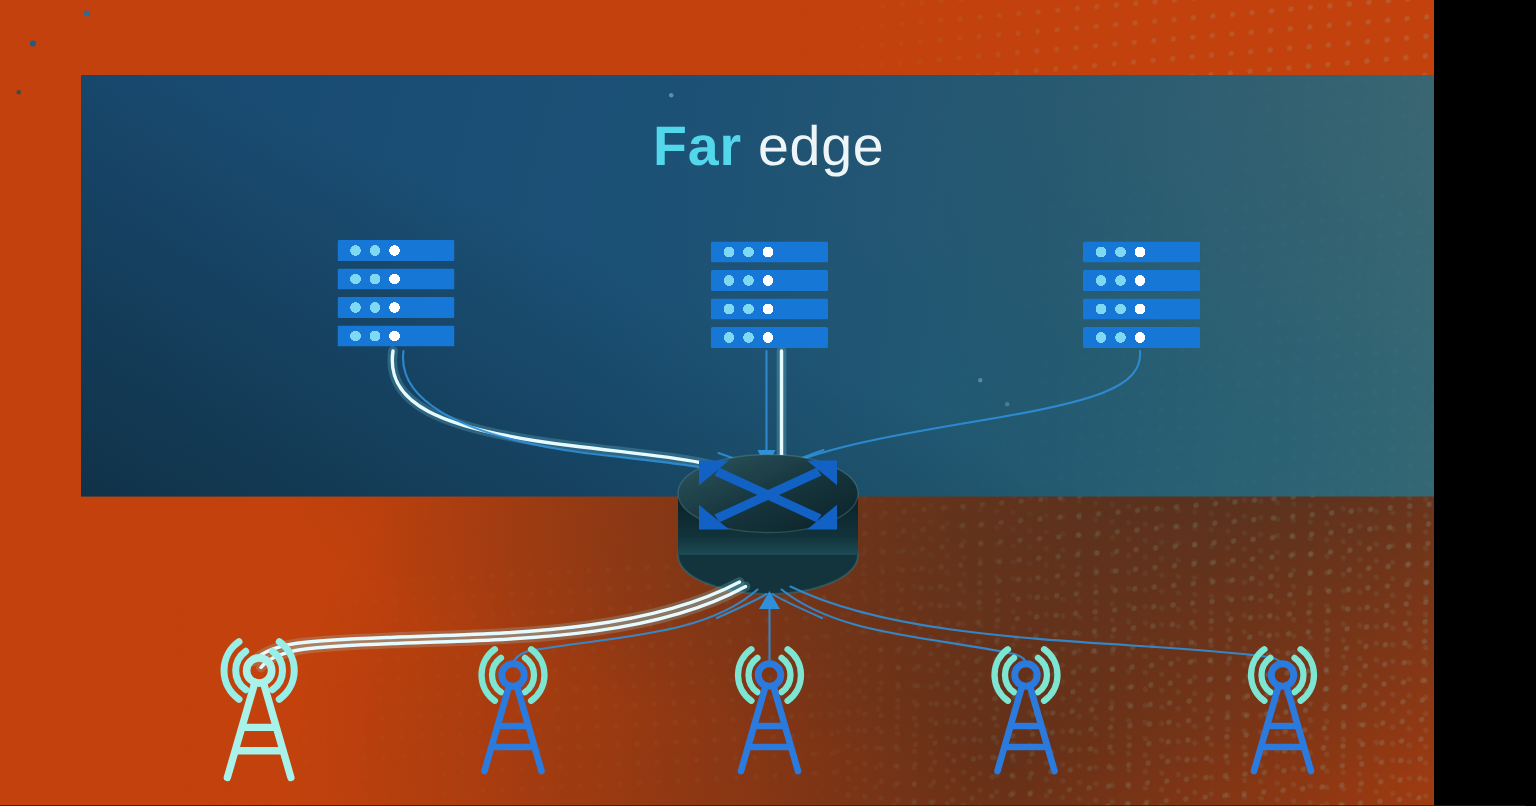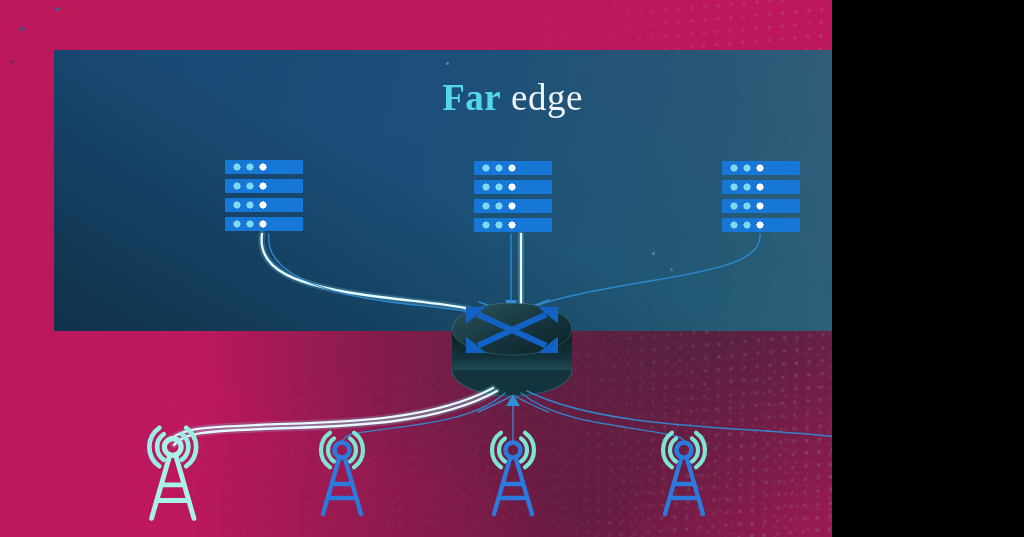--- a/index.html
+++ b/index.html
@@ -1,19 +1,19 @@
 <!DOCTYPE html>
 <html style="--accent-cyan: #53d7ea; --text-white: #eef5f8; --server-blue: #1677d6; --led-cyan: #7fd9f2; --led-white: #ffffff; --line-blue: #2f8fd8; --line-bright: #e6fbff; --tower-blue: #2b7ade; --tower-cyan: #a8f2ea; --wave-teal: #7de6d3; --wave-cyan: #96f0e8; --panel-blue: #15517a; --panel-teal: #2d6f80; --background-black: #030608;"><head>
 <meta charset="utf-8">
 <style>
   html,body{margin:0;padding:0;background:#000;}
   #stage{
-    position:relative; width:832px; height:537px; overflow:hidden;
-    background:#be185d;
-    font-family:Liberation Serif, serif;
+    position:relative; width:956px; height:537px; overflow:hidden;
+    background:#c2410c;
+    font-family:Liberation Sans, sans-serif;
   }
   
   .bg-glow{
     position:absolute; inset:0;
     background:
       radial-gradient(ellipse at 88% 55%, rgba(14,40,44,0.55) 0%, rgba(14,40,44,0) 55%),
       radial-gradient(ellipse at 70% 95%, rgba(10,32,36,0.5) 0%, rgba(10,32,36,0) 50%);
   }
   .mesh{
     position:absolute;

